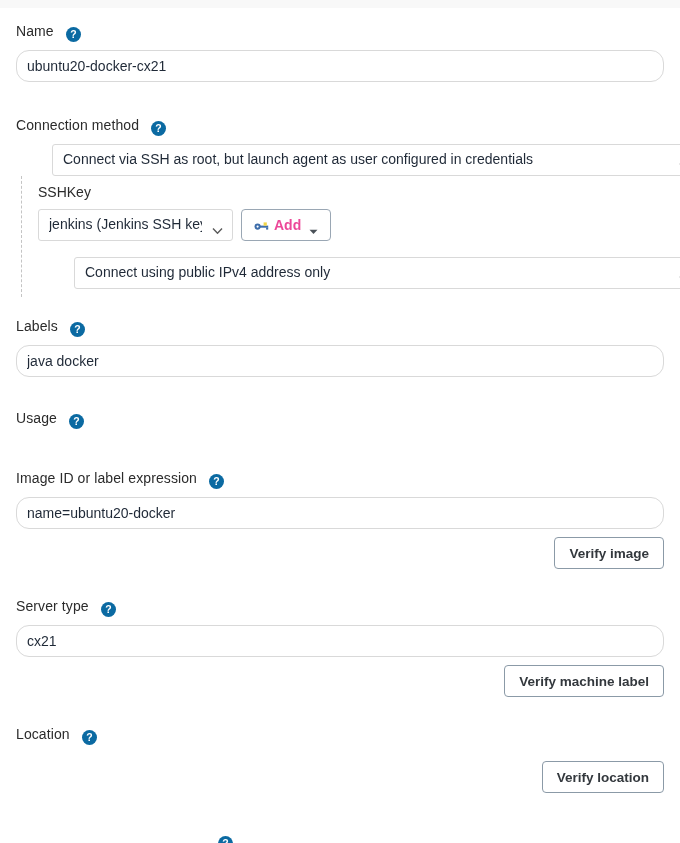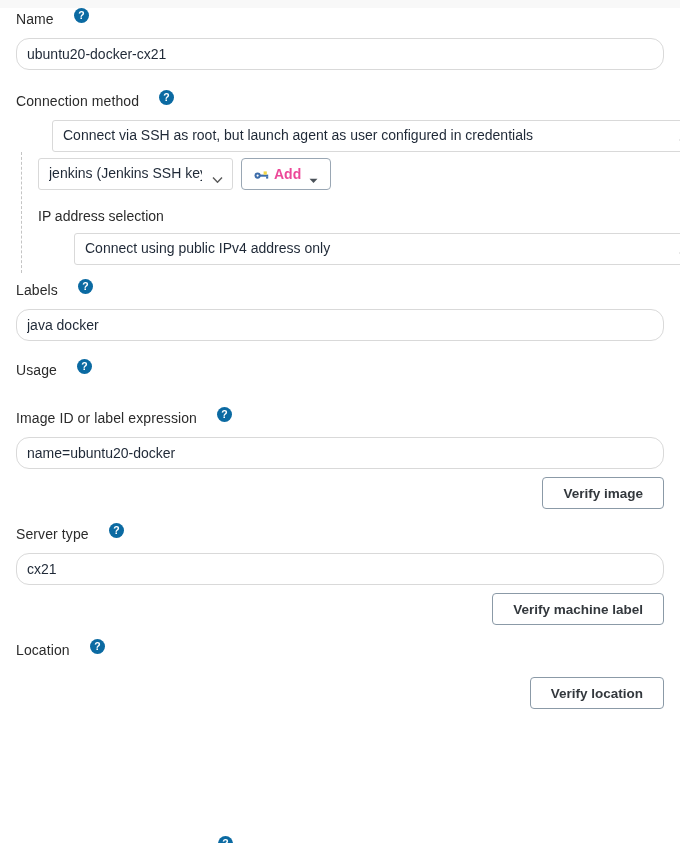--- a/index.html
+++ b/index.html
@@ -23,23 +23,24 @@
     width: 100%;
   }
   .form {
     padding: 0 16px;
   }
   .field {
     margin-top: 0;
   }
   .field-label-row {
     display: flex;
-    align-items: flex-start;
-    gap: 20px;
+    align-items: flex-end;
+    gap: 12px;
     height: 22px;
+    margin-top: 12px;
   }
   .field-label {
     font-size: 14px;
     color: #2b2b2b;
     line-height: 22px;
     letter-spacing: 0.1px;
   }
   .help-icon {
     width: 15px;
     height: 15px;
@@ -140,21 +141,21 @@
     width: 9px; height: 6px;
     display: inline-block;
   }
   .btn-row {
     display: flex;
     justify-content: flex-end;
     margin-top: 8px;
   }
   .verify-button {
     height: 32px;
-    padding: 0 20px;
+    padding: 0 14px;
     border: 1px solid #8b9aa7;
     border-radius: 4px;
     background: #fff;
     font-family: "Liberation Sans", sans-serif;
     font-size: 13.5px;
     font-weight: bold;
     color: #33383d;
     cursor: pointer;
     white-space: nowrap;
   }
@@ -214,20 +215,21 @@
       </select>
       <span class="chev">
         <svg width="11" height="7" viewBox="0 0 11 7">
             <path d="M1 1 L5.5 5.7 L10 1" fill="none" stroke="#5a5a5a" stroke-width="1.4"></path>
           </svg>
       </span>
     </div>
   </div>
 
   <div class="nested">
+    <span class="sub-label">SSHKey</span>
     <div class="sshkey-row">
       <div class="sshkey-select-wrap">
         <select class="styled">
           <option>jenkins (Jenkins SSH key)</option>
         </select>
         <span class="chev">
           <svg width="11" height="7" viewBox="0 0 11 7">
               <path d="M1 1 L5.5 5.7 L10 1" fill="none" stroke="#5a5a5a" stroke-width="1.4"></path>
             </svg>
         </span>
@@ -246,21 +248,20 @@
         <span class="caret">
           <svg width="9" height="6" viewBox="0 0 9 6">
               <path d="M0.5 0.8 L4.5 5 L8.5 0.8 Z" fill="#4a5158"></path>
             </svg>
         </span>
       </button>
     </div>
 
     <div class="spacer-16"></div>
 
-    <span class="sub-label">IP address selection</span>
     <div class="select-wrap full">
       <select class="styled">
         <option>Connect using public IPv4 address only</option>
       </select>
       <span class="chev">
         <svg width="11" height="7" viewBox="0 0 11 7">
             <path d="M1 1 L5.5 5.7 L10 1" fill="none" stroke="#5a5a5a" stroke-width="1.4"></path>
           </svg>
       </span>
     </div>

